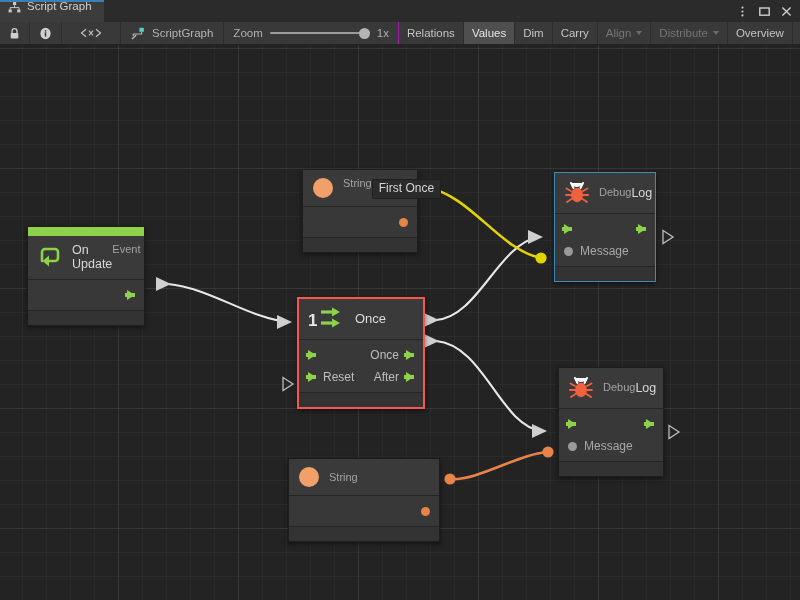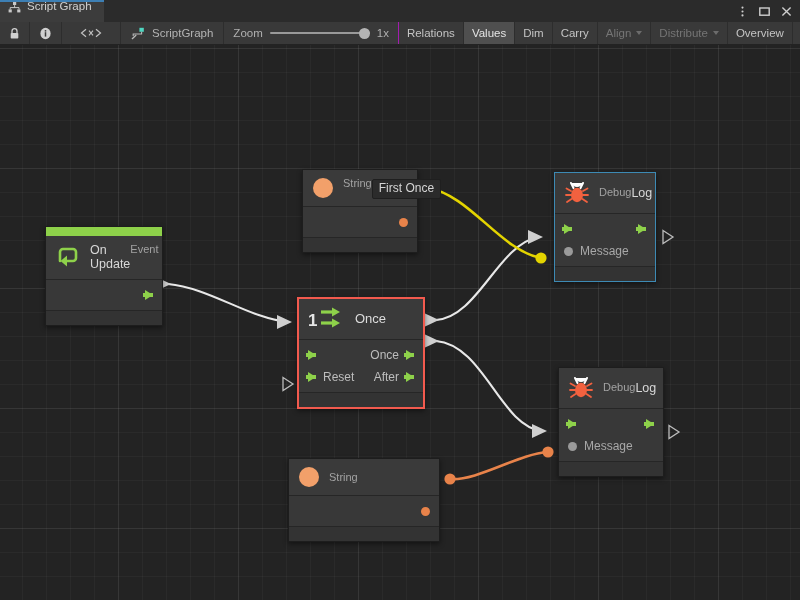--- a/index.html
+++ b/index.html
@@ -355,21 +355,21 @@
         <circle cx="541" cy="213" r="5.6" fill="#e3d400"></circle>
       </g>
 
       <g>
         <path d="M450 434 C478 436 518 409 548 407" stroke="#e8834a" stroke-width="2.6" fill="none"></path>
         <circle cx="450" cy="434" r="5.6" fill="#e8834a"></circle>
         <circle cx="548" cy="407" r="5.6" fill="#e8834a"></circle>
       </g>
     </svg>
 
-    <div class="node" style="left:45px; top:181px; width:118px;">
+    <div class="node" style="left:27px; top:181px; width:118px;">
       <div class="node-accent"></div>
       <div class="node-head">
         <span class="glyph">
           <svg width="26" height="26" viewBox="0 0 26 26">
             <path d="M5 17 V8 a3 3 0 0 1 3-3 H18 a3 3 0 0 1 3 3 V14 a3 3 0 0 1 -3 3 H11" fill="none" stroke="#8ed14a" stroke-width="2.6" stroke-linecap="round"></path>
             <polygon points="12,11.5 12,22.5 5.5,17" fill="#8ed14a"></polygon>
           </svg>
         </span>
         <span class="node-titles">
           <span class="node-title">On Update</span>

